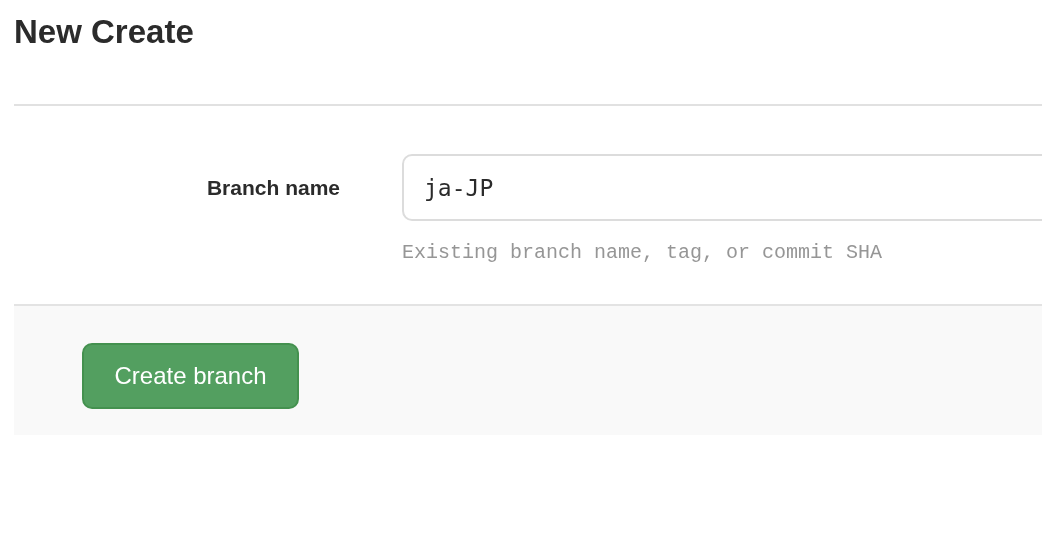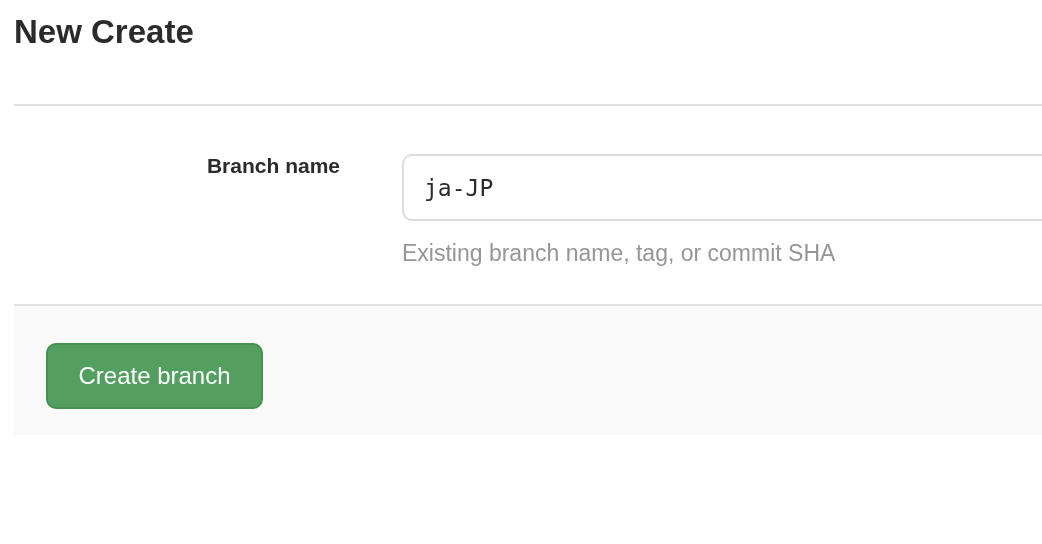--- a/index.html
+++ b/index.html
@@ -22,20 +22,21 @@
     color: #2b2b2b;
   }
   .top-divider {
     height: 2px;
     background: #e1e1e1;
     margin: 54px 0 0 14px;
     border: none;
   }
   .form-row {
     display: flex;
+    align-items: center;
     padding-left: 14px;
   }
   .form-row.row-1 { margin-top: 48px; }
   .form-row.row-2 { margin-top: 42px; }
   .row-label {
     width: 326px;
     flex: 0 0 326px;
     text-align: right;
     font-size: 21px;
     font-weight: 700;
@@ -55,23 +56,24 @@
     border-radius: 10px;
     padding: 0 20px;
     font-family: "DejaVu Sans Mono", monospace;
     font-size: 23px;
     color: #2b2b2b;
     background: #ffffff;
     outline: none;
   }
   .help-text {
     margin: 18px 0 0 402px;
-    font-size: 23px;
+    font-size: 20px;
     line-height: 28px;
     color: #969696;
+    font-family: Liberation Mono, monospace;
   }
   .actions-band {
     margin: 37px 0 0 14px;
     height: 131px;
     box-sizing: border-box;
     background: #f9f9f9;
     border-top: 2px solid #e3e3e3;
     padding: 37px 0 0 32px;
   }
   .primary-button {
@@ -82,20 +84,21 @@
     background: #539f60;
     border: 2px solid #44914f;
     border-radius: 10px;
     color: #ffffff;
     font-family: "Liberation Sans", sans-serif;
     font-size: 24px;
     line-height: 62px;
     padding: 0 30px;
     text-align: center;
     cursor: pointer;
+    margin-left: 36px;
   }
 </style>
 </head>
 <body>
 
 <h1 class="page-title">New Create</h1>
 
 <hr class="top-divider">
 
 <form>

